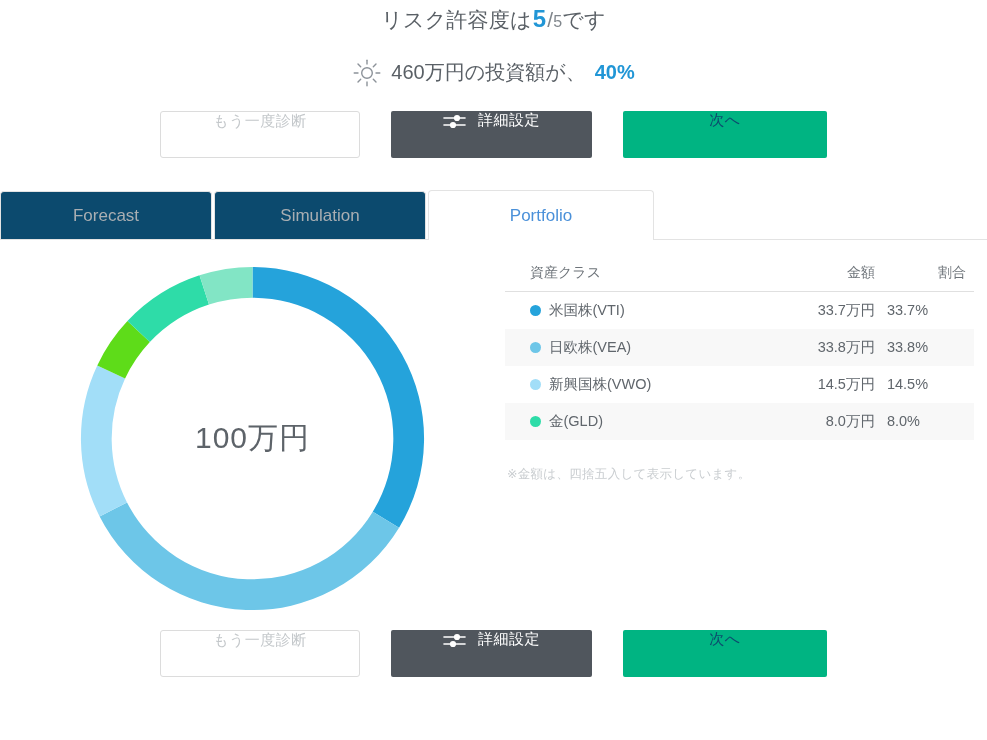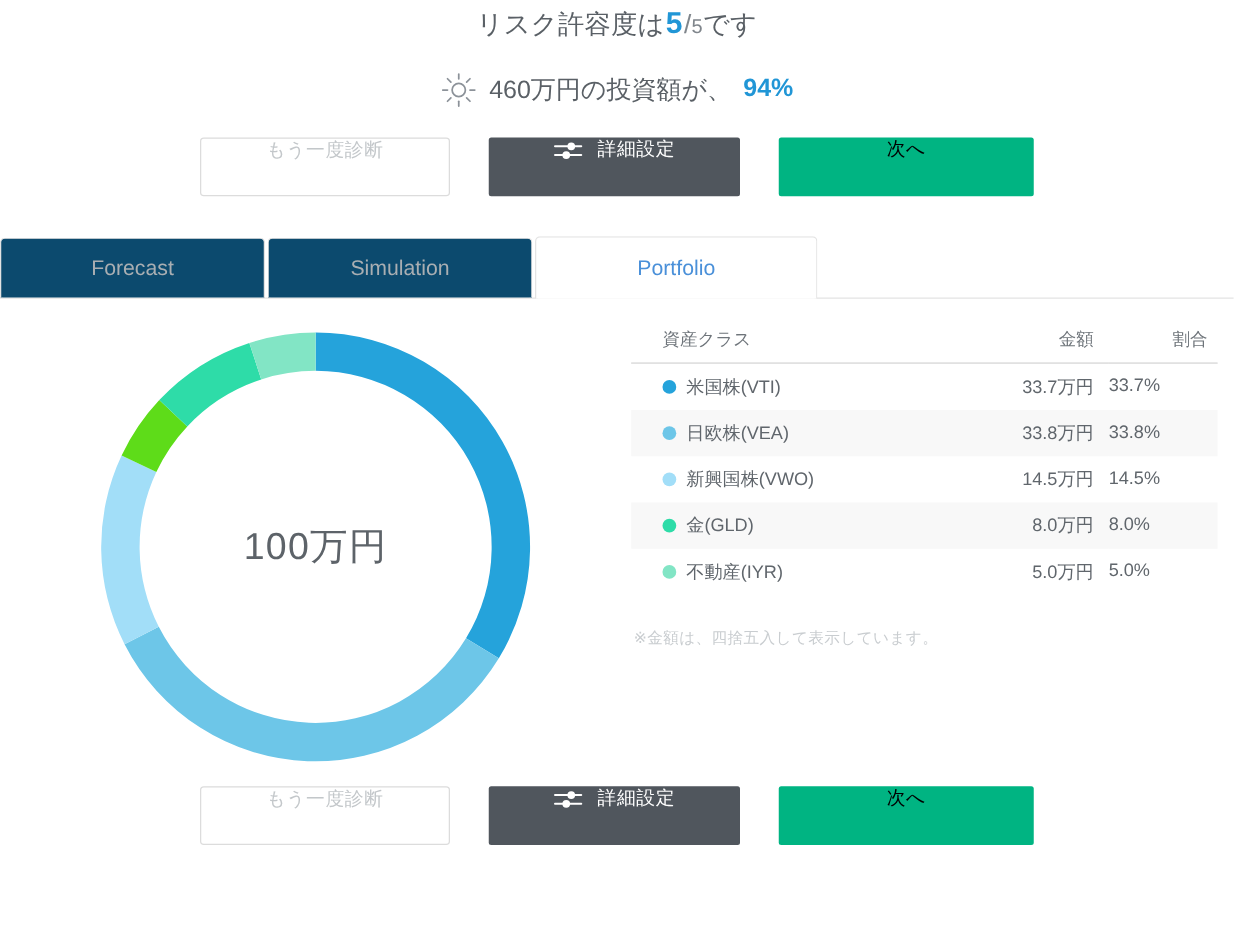--- a/index.html
+++ b/index.html
@@ -92,21 +92,21 @@
   .btn-dark {
     width: 201px;
     background: #50565d;
     color: #ffffff;
     border-radius: 2px;
     gap: 11px;
   }
   .btn-green {
     width: 204px;
     background: #00b482;
-    color: #000000;
+    color: #0c4a6e;
     border-radius: 2px;
   }
   .slider-icon {
     width: 24px;
     height: 20px;
     display: inline-block;
     flex: 0 0 auto;
   }
 
   
@@ -252,21 +252,21 @@
         <line x1="2.2" y1="15" x2="6.0" y2="15"></line>
         <line x1="24.0" y1="15" x2="27.8" y2="15"></line>
         <line x1="6.0" y1="6.0" x2="8.7" y2="8.7"></line>
         <line x1="21.3" y1="21.3" x2="24.0" y2="24.0"></line>
         <line x1="6.0" y1="24.0" x2="8.7" y2="21.3"></line>
         <line x1="21.3" y1="8.7" x2="24.0" y2="6.0"></line>
       </g>
     </svg>
   </span>
   <span>460万円の投資額が、</span>
-    <span class="pct">94%</span>
+    <span class="pct">40%</span>
 </div>
 
 <div class="btn-row">
   <div class="btn btn-ghost">
     <span>もう一度診断</span>
   </div>
   <div class="btn btn-dark">
     <span class="slider-icon">
       <svg viewBox="0 0 24 20" width="24" height="20" aria-hidden="true">
         <g stroke="#ffffff" stroke-width="1.6" stroke-linecap="round">
@@ -336,25 +336,20 @@
           <tr>
             <td class="c-name"><span class="dot" style="background: rgb(162, 222, 248);"></span><span>新興国株(VWO)</span></td>
             <td class="c-amt">14.5万円</td>
             <td class="c-pct">14.5%</td>
           </tr>
           <tr>
             <td class="c-name"><span class="dot" style="background: rgb(46, 220, 168);"></span><span>金(GLD)</span></td>
             <td class="c-amt">8.0万円</td>
             <td class="c-pct">8.0%</td>
           </tr>
-          <tr>
-            <td class="c-name"><span class="dot" style="background: rgb(130, 229, 197);"></span><span>不動産(IYR)</span></td>
-            <td class="c-amt">5.0万円</td>
-            <td class="c-pct">5.0%</td>
-          </tr>
         </tbody>
     </table>
     <div class="footnote">※金額は、四捨五入して表示しています。</div>
   </div>
 
 </div>
 
 <div class="btn-row btn-row-bottom">
   <div class="btn btn-ghost">
     <span>もう一度診断</span>

